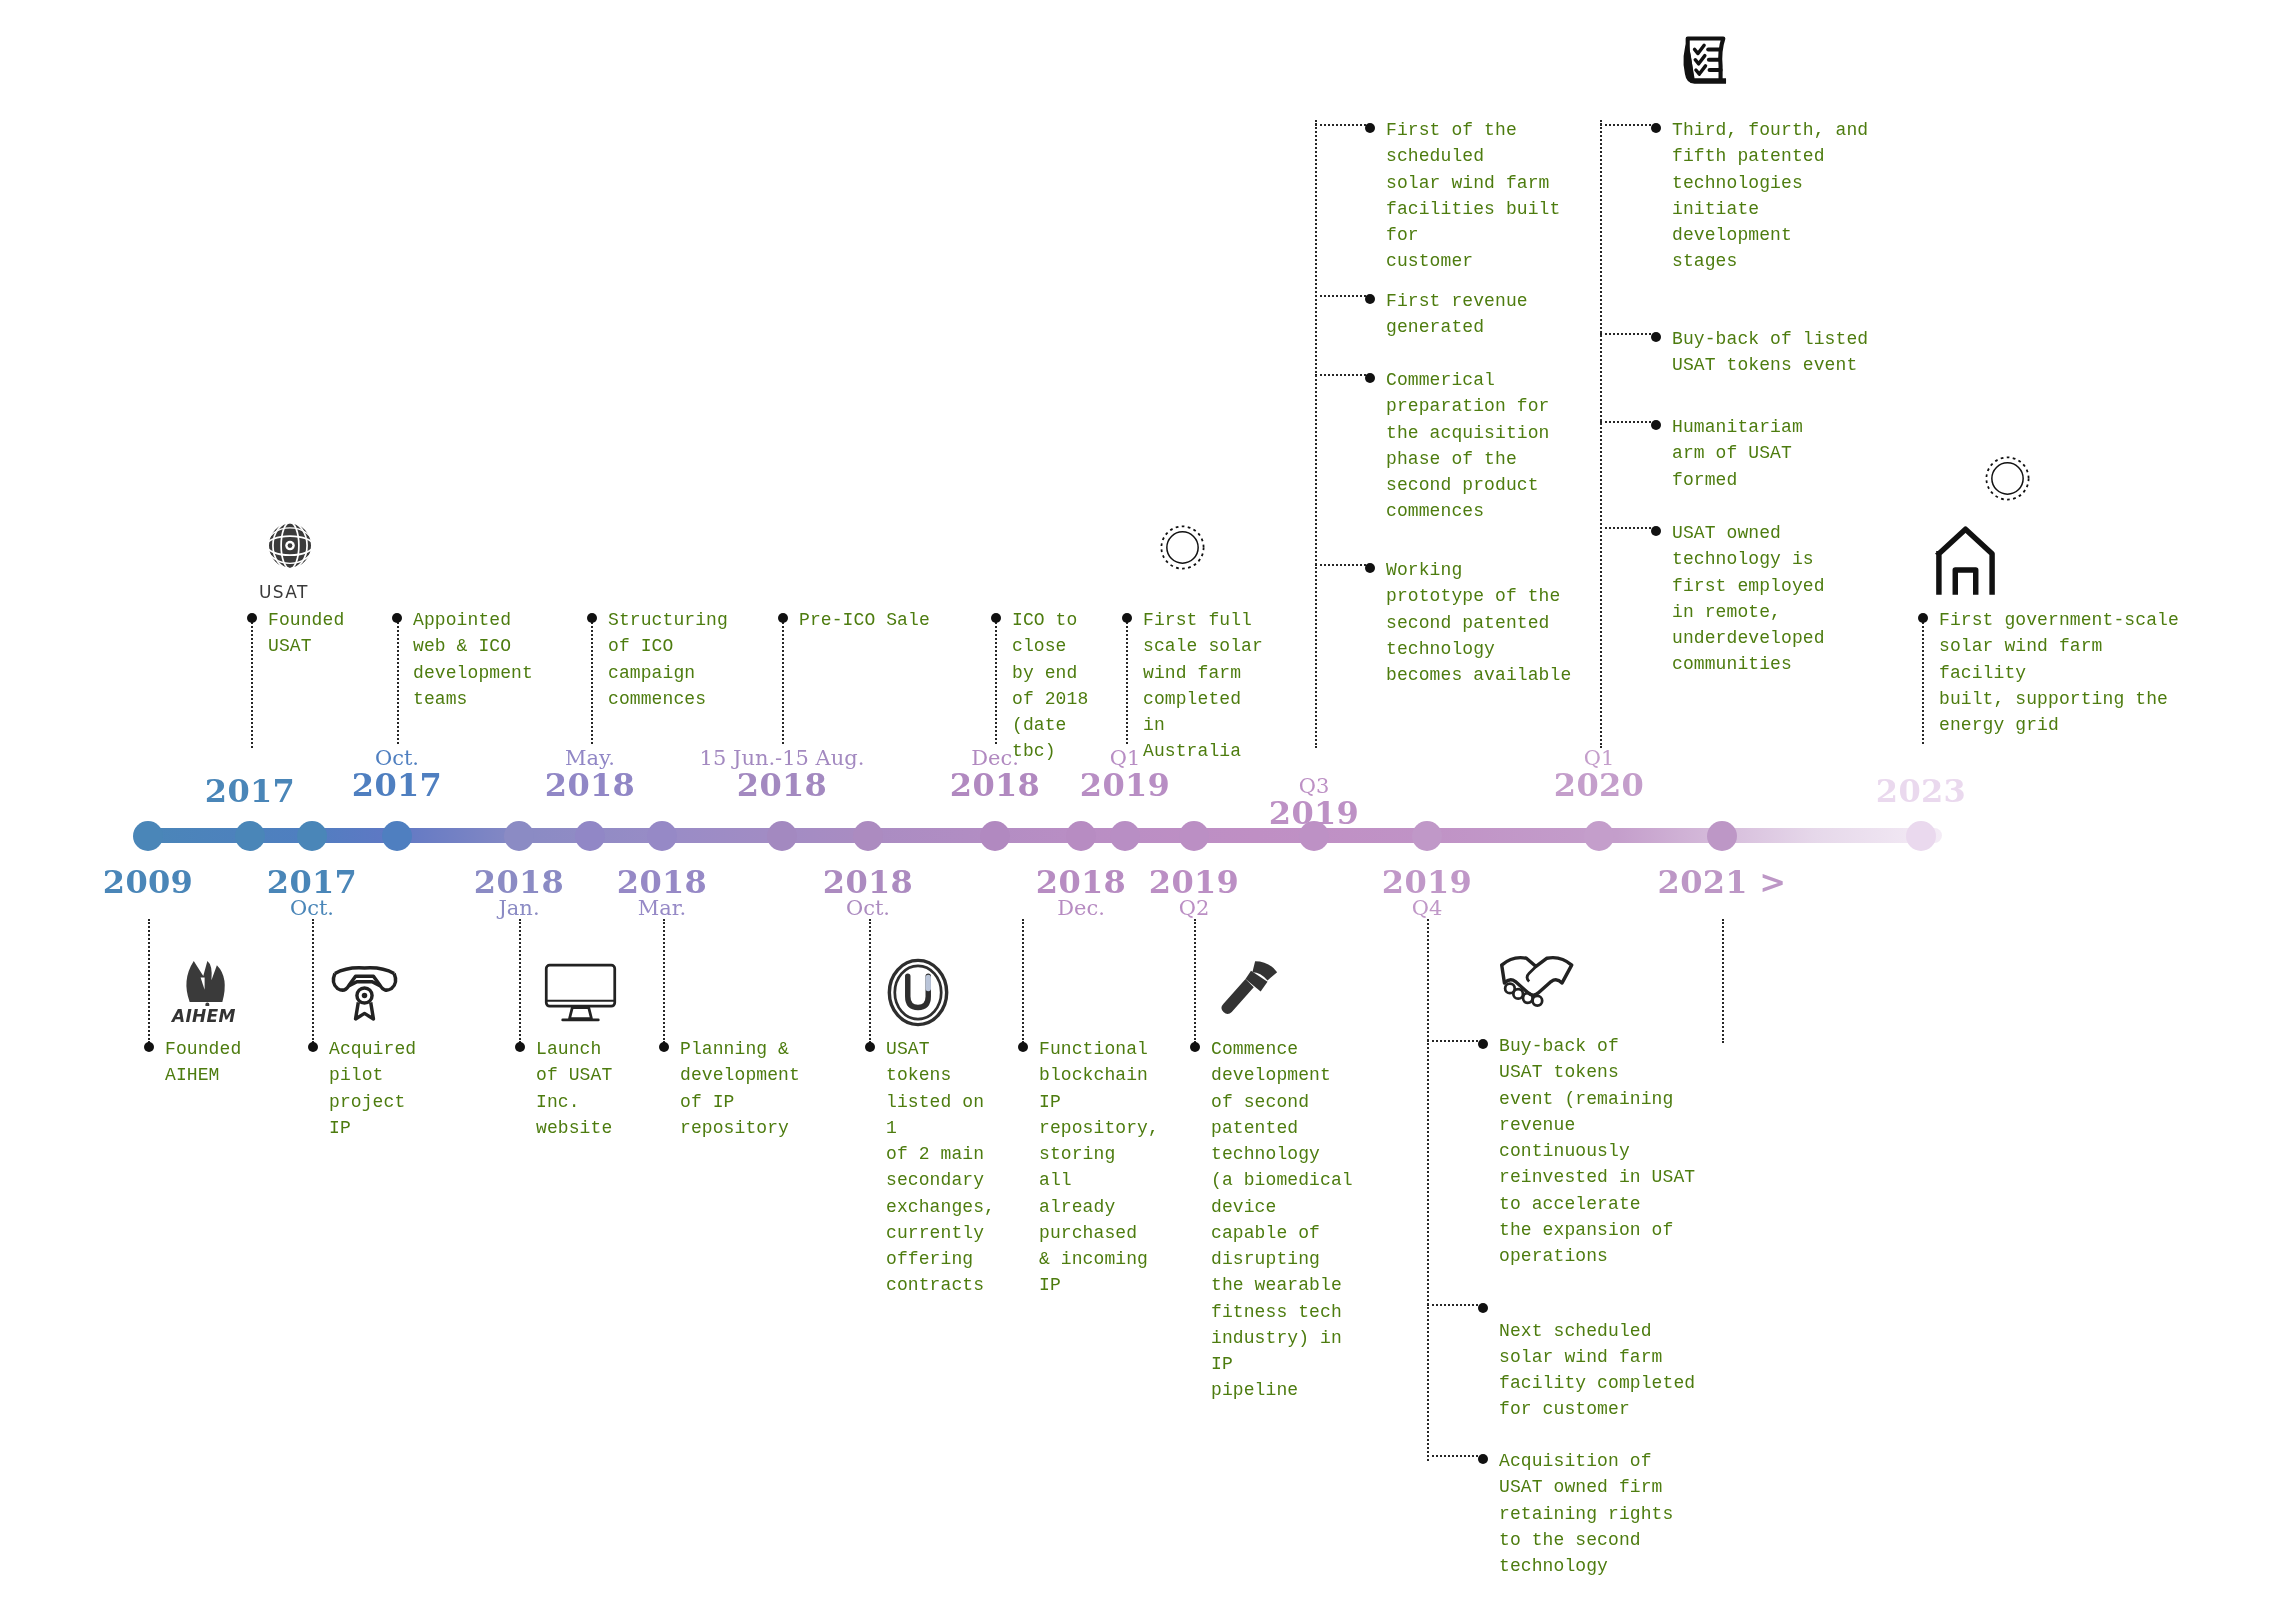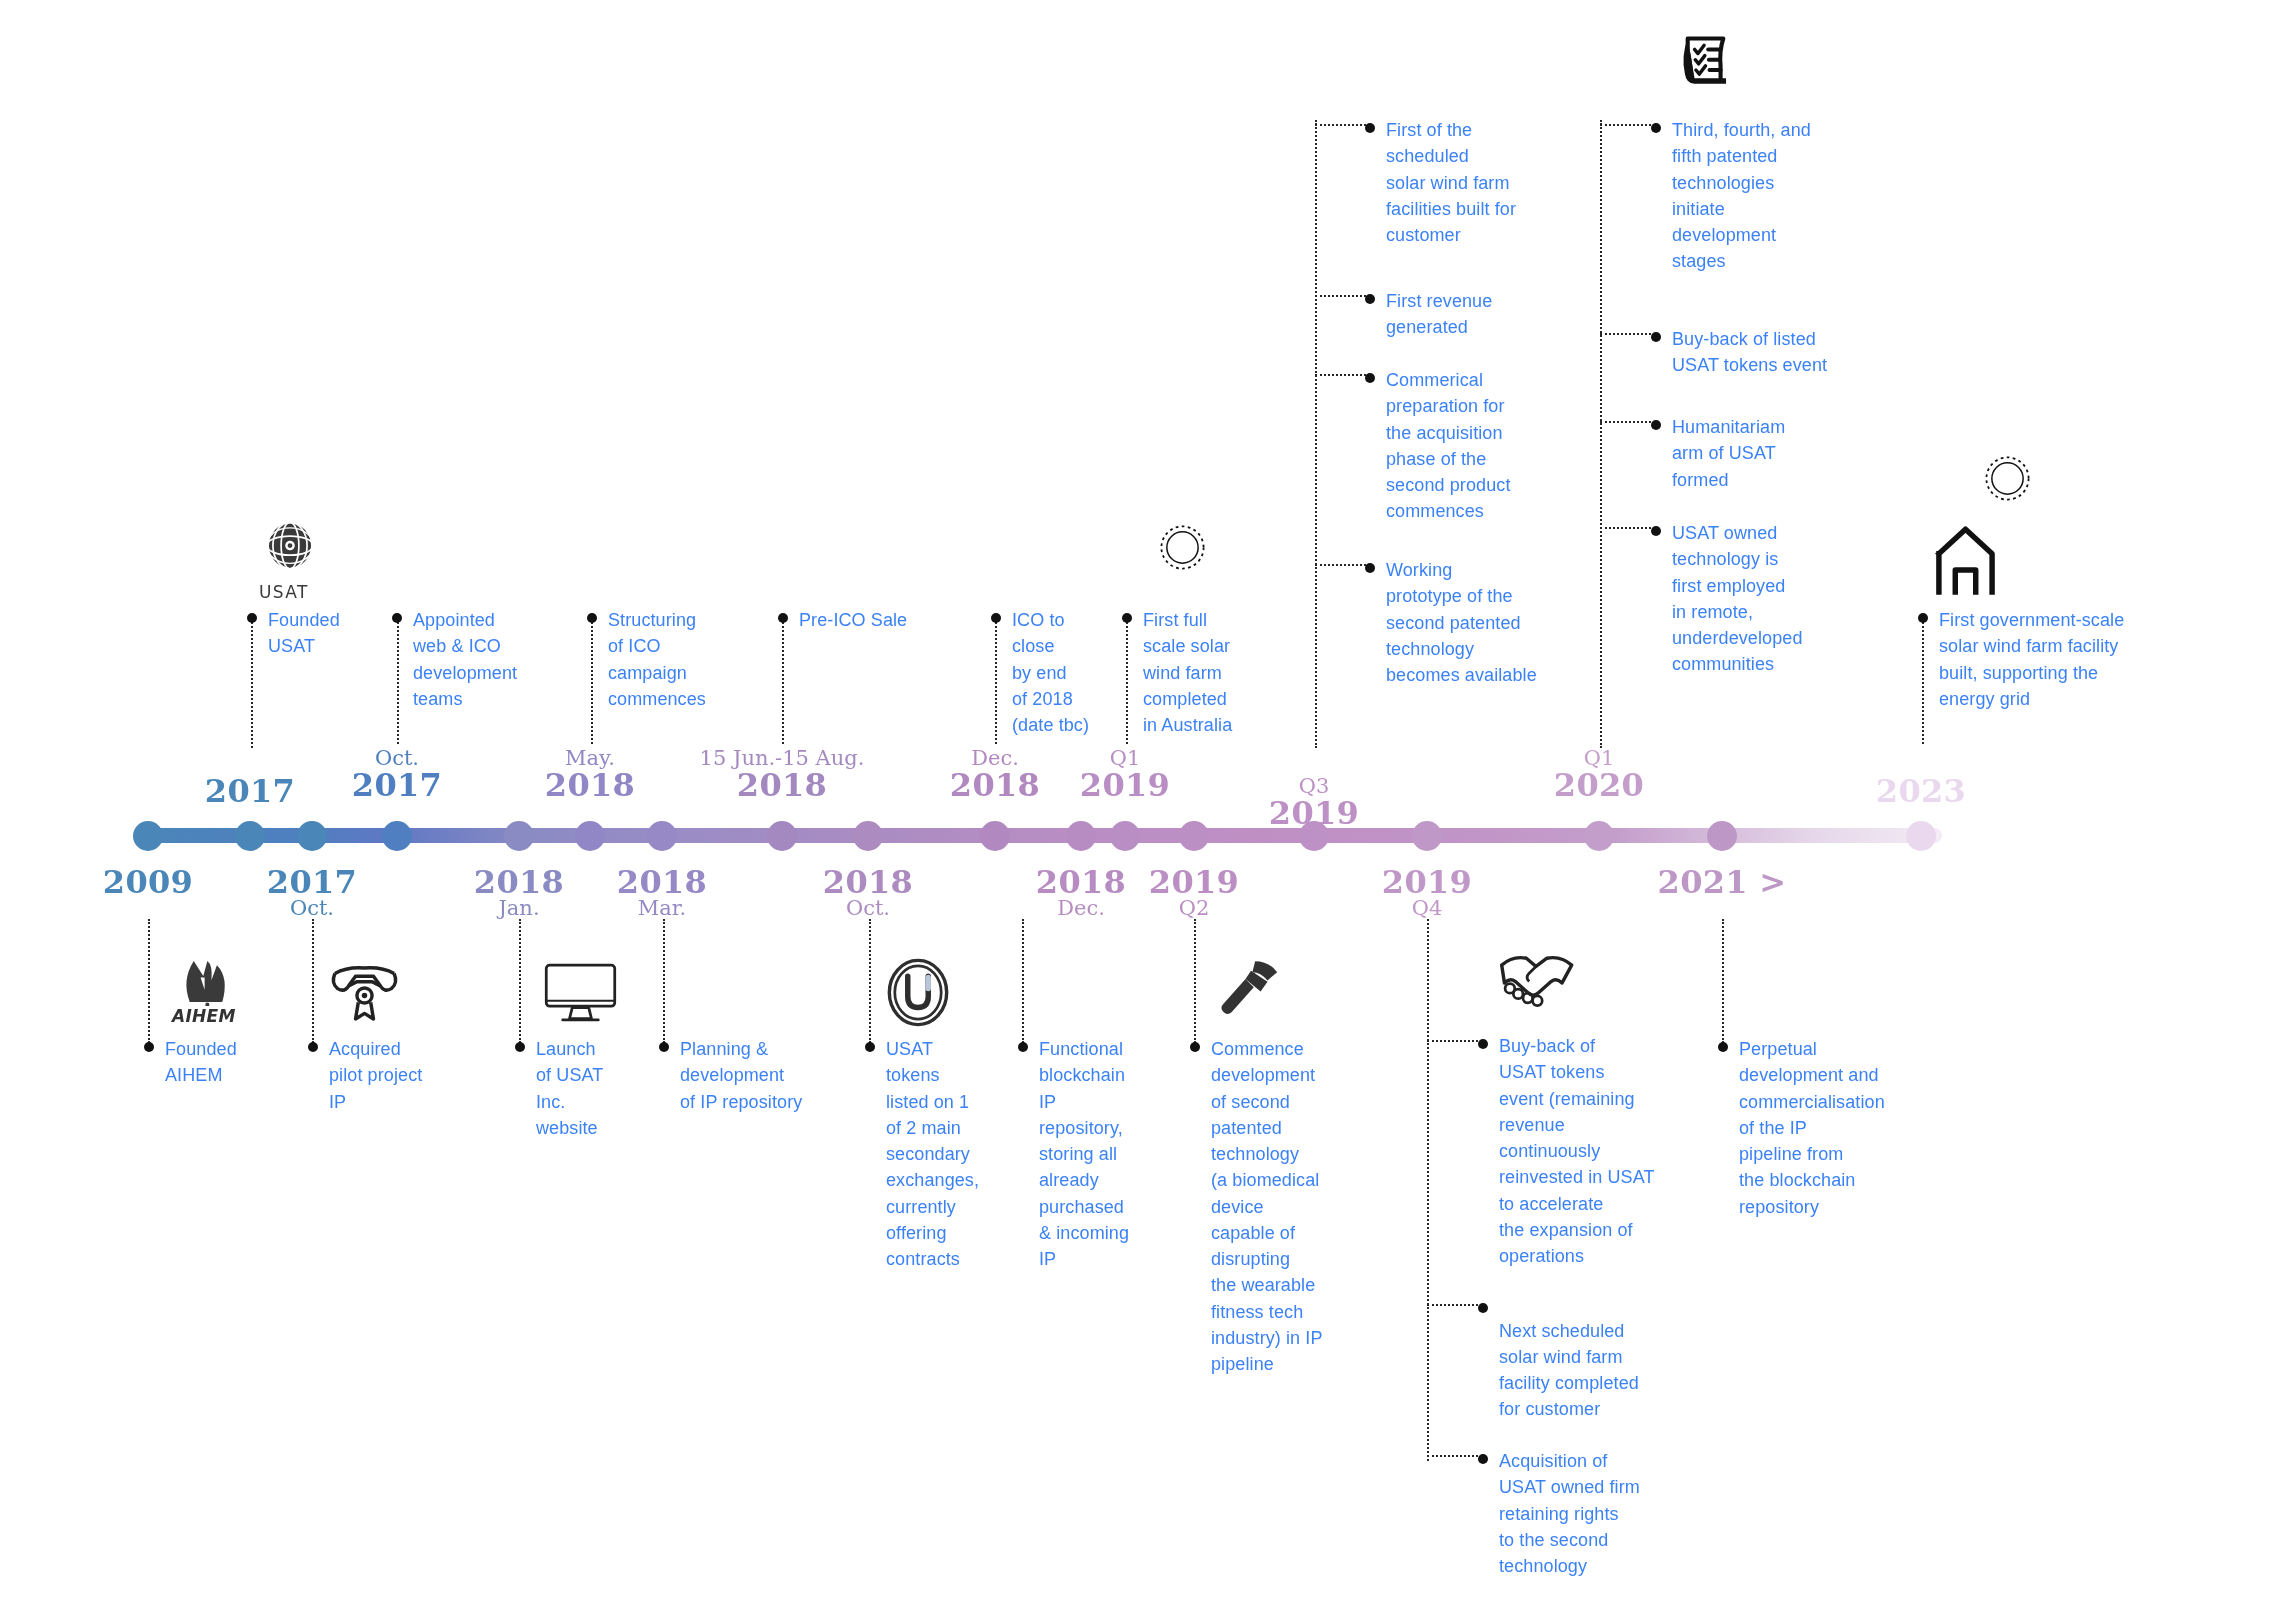--- a/index.html
+++ b/index.html
@@ -40,22 +40,22 @@
   .stem-h { position:absolute; height:0; border-top:2.1px dotted #262626; }
 
   
   .item { position:absolute; }
   .item .bullet {
     position:absolute; left:0; top:6.2px; width:10.3px; height:10.3px;
     background:#111; border-radius:50%;
   }
   .item .txt {
     display:block; margin-left:21px;
-    font-family:Liberation Sans, sans-serif;
-    font-size:18px; line-height:1.46; color:#3b82f6;
+    font-family:Liberation Mono, monospace;
+    font-size:18px; line-height:1.46; color:#4d7c0f;
     letter-spacing:0.1px;
   }
 
   
   .icon { position:absolute; }
   svg { display:block; }
   .usatlogo-text {
     position:absolute; font-family:"DejaVu Sans", sans-serif;
     font-size:17px; letter-spacing:1.4px; color:#3a3a3a;
   }
@@ -421,19 +421,15 @@
   <div class="item" style="left:1478px; top:1297px; width:226px;">
     <span class="bullet"></span>
     <span class="txt txt-offset" style="display:block; margin-top:20.6px;">Next scheduled<br>solar wind farm<br>facility completed<br>for customer</span>
   </div>
 
   <div class="item" style="left:1478px; top:1448px; width:226px;">
     <span class="bullet"></span>
     <span class="txt">Acquisition of<br>USAT owned firm<br>retaining rights<br>to the second<br>technology</span>
   </div>
 
-  <div class="item" style="left:1718px; top:1036px; width:226px;">
-    <span class="bullet"></span>
-    <span class="txt">Perpetual<br>development and<br>commercialisation<br>of the IP<br>pipeline from<br>the blockchain<br>repository</span>
-  </div>
 
 </div>
 
 
 </body></html>

